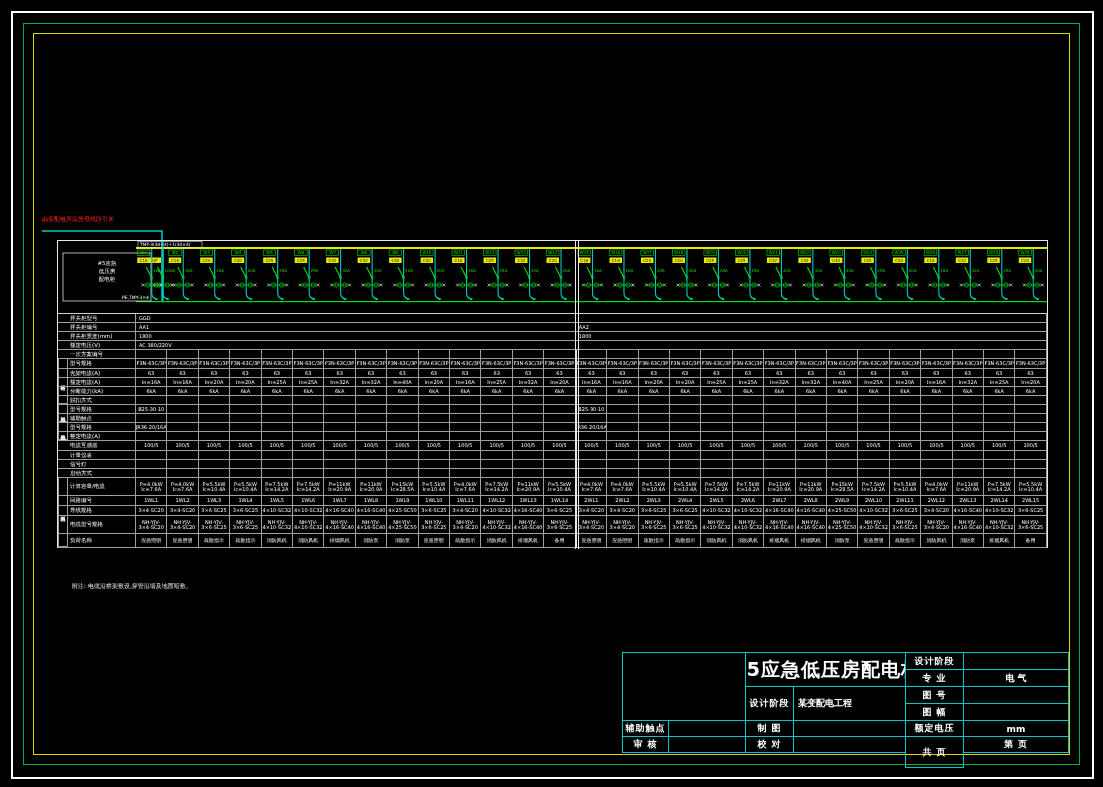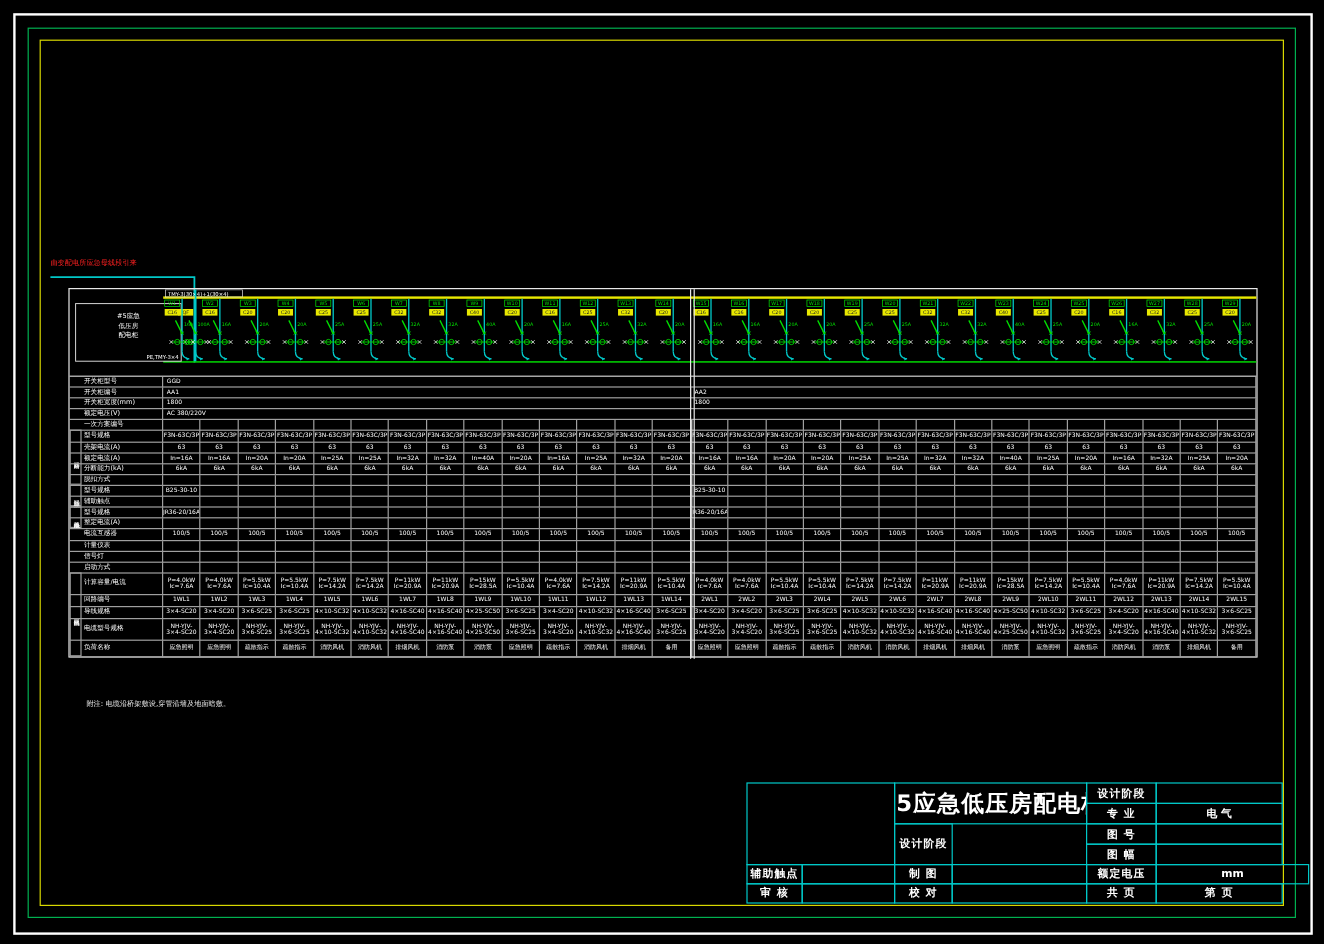--- a/index.html
+++ b/index.html
@@ -1301,31 +1301,32 @@
 
   <div class="tblk">
     <div class="tc" style="left:0;top:0;width:124px;height:69px;"></div>
     <div class="tc lbl" style="left:0;top:68px;width:47px;height:17px;">辅助触点</div>
     <div class="tc val" style="left:46px;top:68px;width:78px;height:17px;"></div>
     <div class="tc lbl" style="left:0;top:84px;width:47px;height:17px;">审  核</div>
     <div class="tc val" style="left:46px;top:84px;width:78px;height:17px;"></div>
 
     <div class="tc big" style="left:123px;top:0;width:161px;height:35px;left:123px;">#5应急低压房配电柜</div>
     <div class="tc lbl" style="left:123px;top:34px;width:49px;height:35px;">设计阶段</div>
+    <div class="tc val" style="left:171px;top:34px;width:113px;height:35px;justify-content:flex-start;padding-left:4px;">某变配电工程</div>
     <div class="tc lbl" style="left:123px;top:68px;width:49px;height:17px;">制  图</div>
     <div class="tc val" style="left:171px;top:68px;width:113px;height:17px;"></div>
     <div class="tc lbl" style="left:123px;top:84px;width:49px;height:17px;">校  对</div>
     <div class="tc val" style="left:171px;top:84px;width:113px;height:17px;"></div>
 
     <div class="tc lbl" style="left:283px;top:0;width:59px;height:18px;">设计阶段</div>
     <div class="tc val" style="left:341px;top:0;width:106px;height:18px;"></div>
     <div class="tc lbl" style="left:283px;top:17px;width:59px;height:18px;">专  业</div>
     <div class="tc val" style="left:341px;top:17px;width:106px;height:18px;">电  气</div>
     <div class="tc lbl" style="left:283px;top:34px;width:59px;height:18px;">图  号</div>
     <div class="tc val" style="left:341px;top:34px;width:106px;height:18px;"></div>
     <div class="tc lbl" style="left:283px;top:51px;width:59px;height:18px;">图  幅</div>
     <div class="tc val" style="left:341px;top:51px;width:106px;height:18px;"></div>
     <div class="tc lbl" style="left:283px;top:68px;width:59px;height:17px;">额定电压</div>
-    <div class="tc val" style="left:341px;top:68px;width:128px;height:17px;">mm</div>
-    <div class="tc lbl" style="left:283px;top:84px;width:59px;height:17px;">共  页</div>
+    <div class="tc val" style="left:341px;top:68px;width:106px;height:17px;">mm</div>
+    <div class="tc lbl" style="left:283px;top:84px;width:59px;height:32px;">共  页</div>
     <div class="tc lbl" style="left:341px;top:84px;width:106px;height:17px;">第  页</div>
   </div>
 </div>
 
 </body></html>

